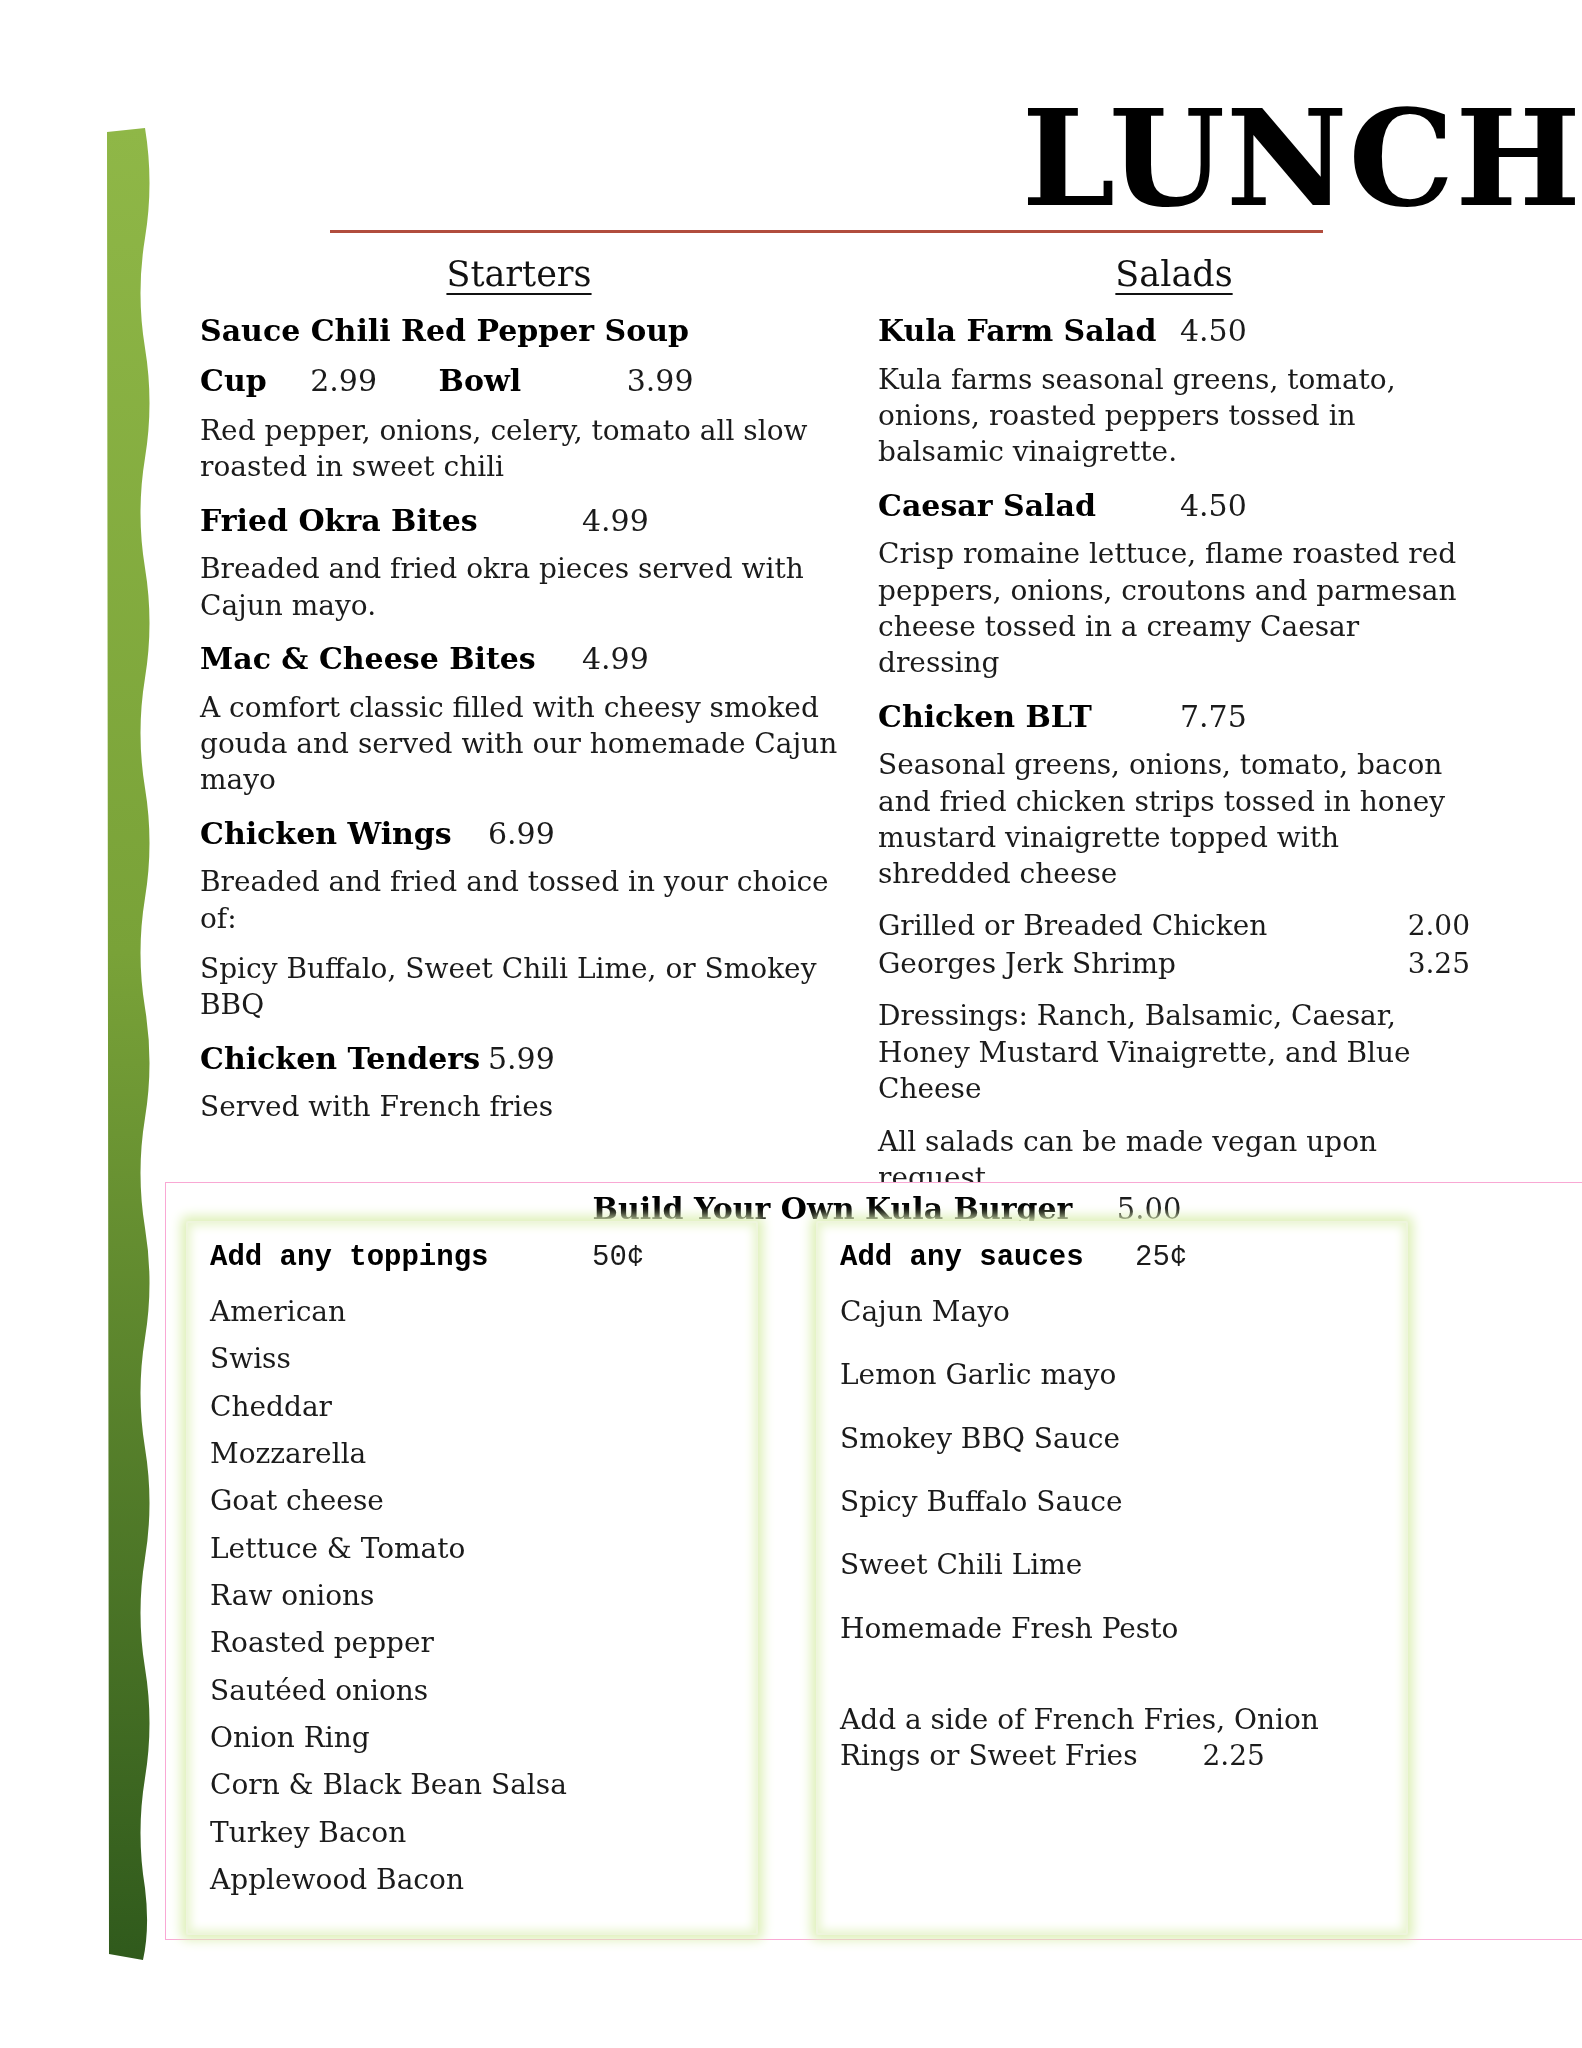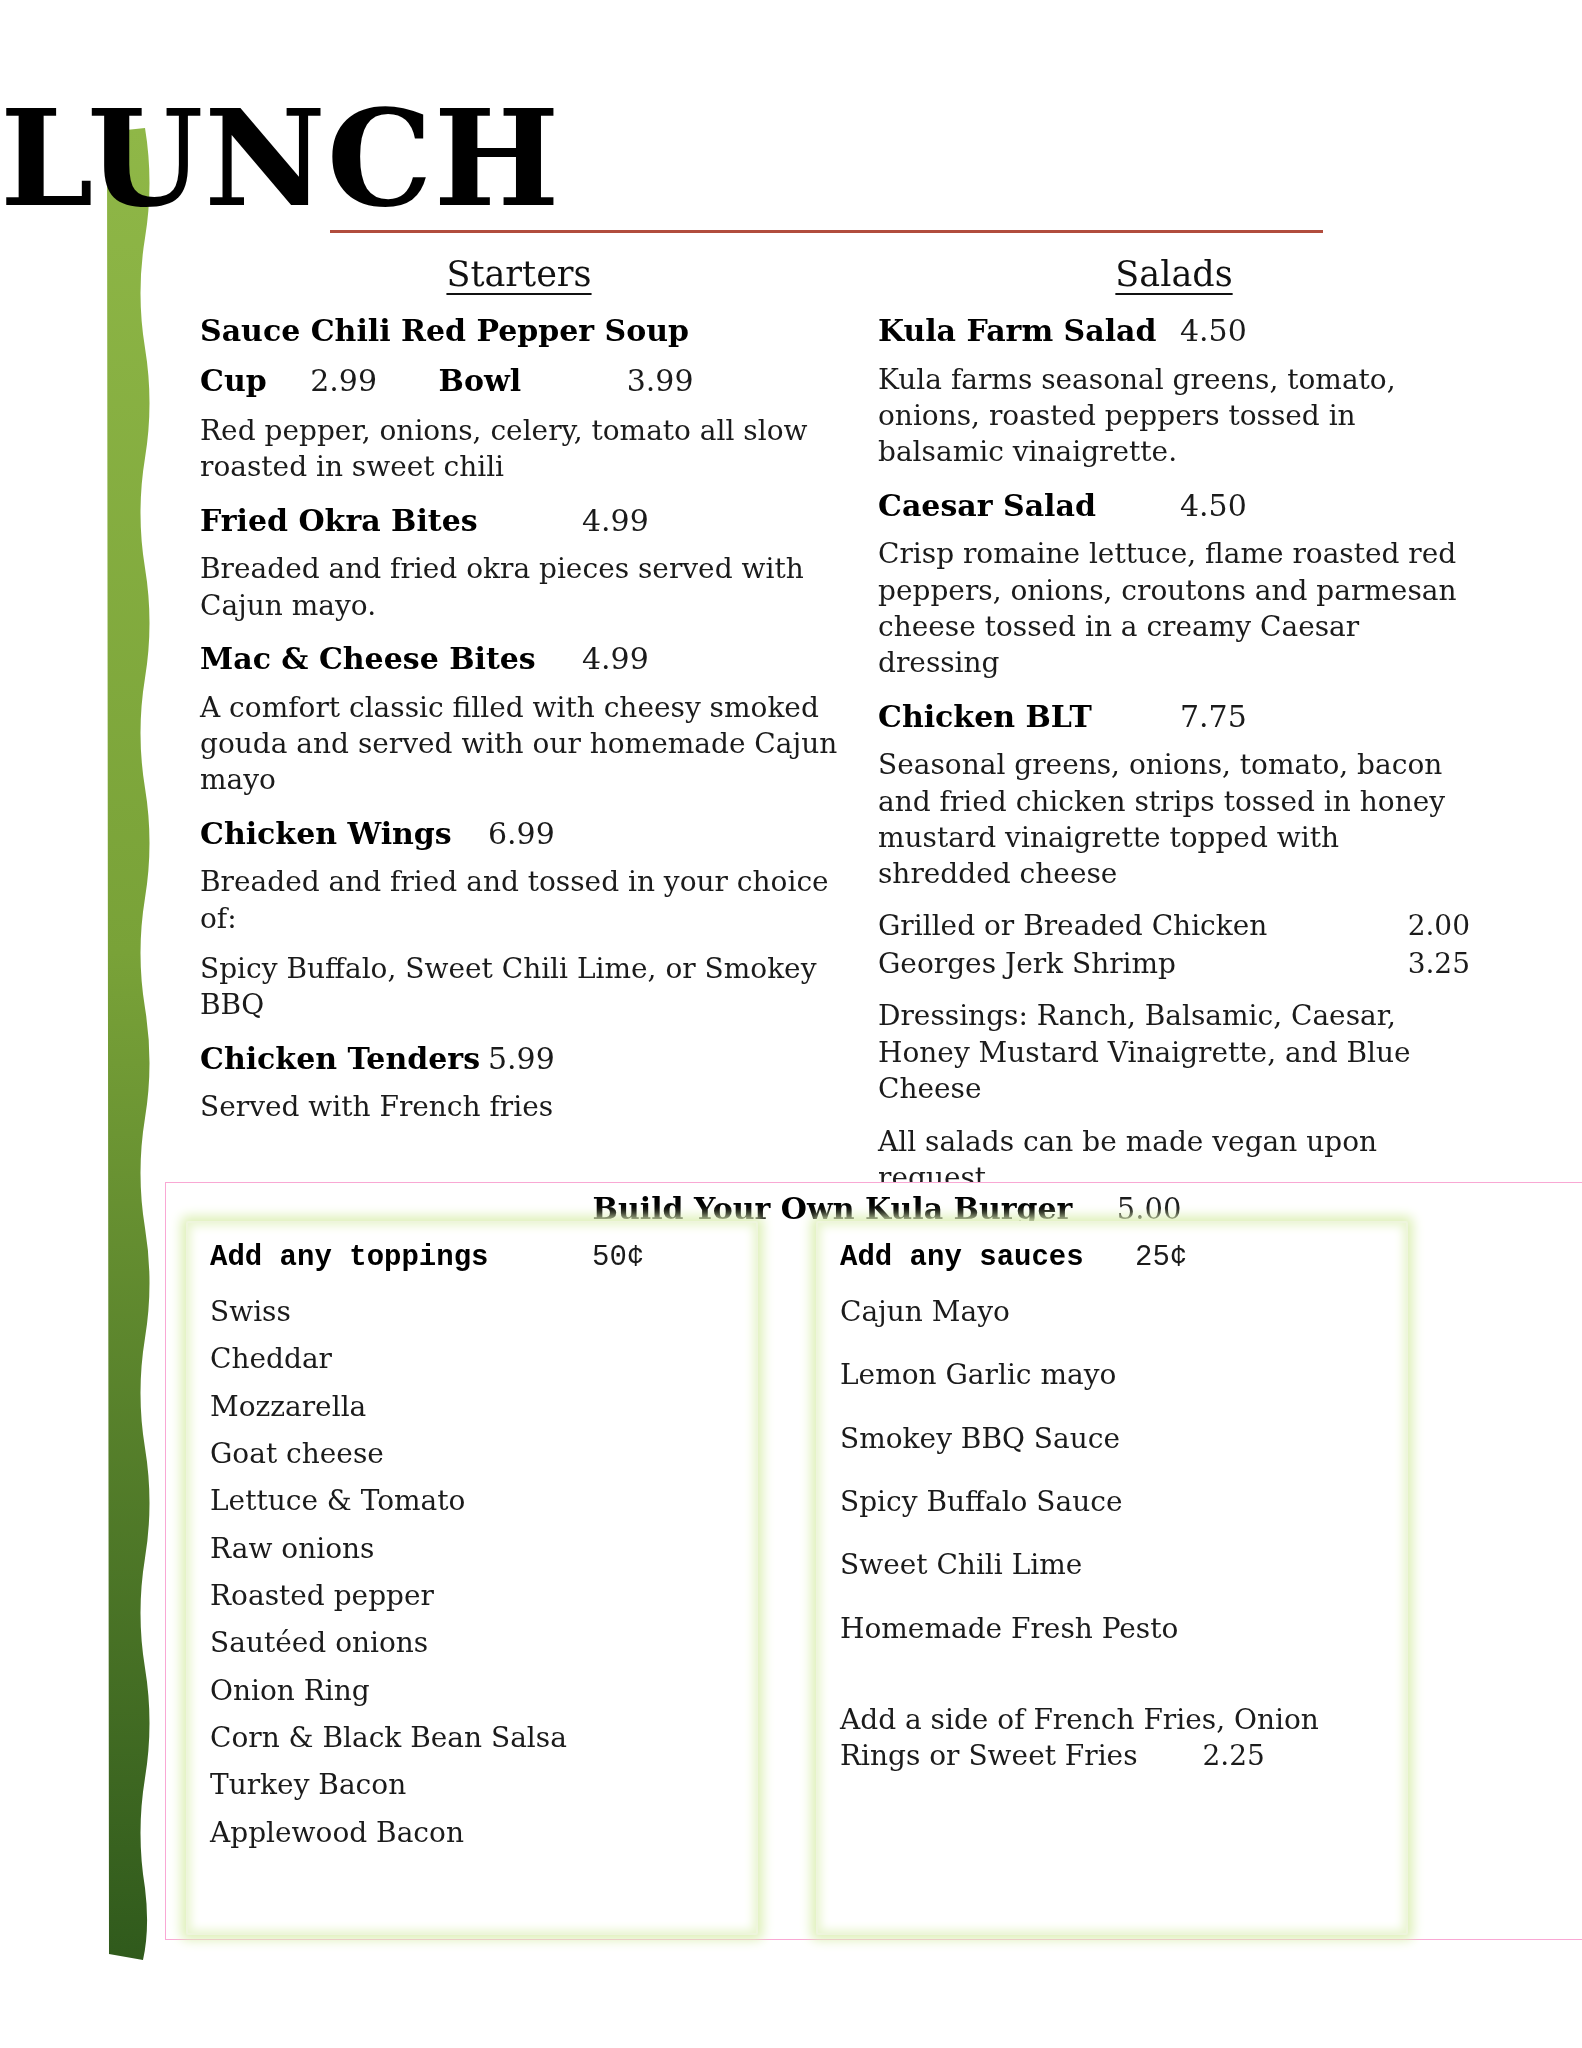--- a/index.html
+++ b/index.html
@@ -2,21 +2,21 @@
 <html><head>
 <meta charset="utf-8">
 <style>
   html,body{margin:0;padding:0;}
   body{
     width:1582px;height:2048px;position:relative;background:#ffffff;
     font-family:"DejaVu Serif", serif;color:#1b1b1b;overflow:hidden;
   }
   .ribbon{position:absolute;left:107px;top:128px;width:50px;height:1832px;}
   .page-title{
-    position:absolute;top:92px;left:0;width:1582px;text-align:left;
+    position:absolute;top:92px;left:0;width:1582px;text-align:right;
     font-size:133px;font-weight:bold;line-height:1;color:#000;letter-spacing:1px;
   }
   .title-rule{position:absolute;top:230px;left:330px;width:993px;height:3px;background:#b14d3d;}
   .columns{position:absolute;top:254px;left:200px;width:1270px;display:flex;gap:40px;}
   .col-left{width:645px;}
   .col-right{width:597px;}
   .col-heading{
     text-align:center;font-size:35px;margin:0 0 18px 0;font-weight:normal;color:#111;
     text-decoration:underline;text-underline-offset:7px;text-decoration-thickness:2px;
   }
@@ -152,20 +152,21 @@
   <div class="burger-title">
     <span>Build Your Own Kula Burger</span>
     <span class="price">5.00</span>
   </div>
 
   <div class="glow-box box-toppings">
     <div class="box-heading">
       <span class="nm w380">Add any toppings</span><span class="price">50¢</span>
     </div>
     <ul class="plain toppings">
+      <li>American</li>
       <li>Swiss</li>
       <li>Cheddar</li>
       <li>Mozzarella</li>
       <li>Goat cheese</li>
       <li>Lettuce &amp; Tomato</li>
       <li>Raw onions</li>
       <li>Roasted pepper</li>
       <li>Sautéed onions</li>
       <li>Onion Ring</li>
       <li>Corn &amp; Black Bean Salsa</li>

